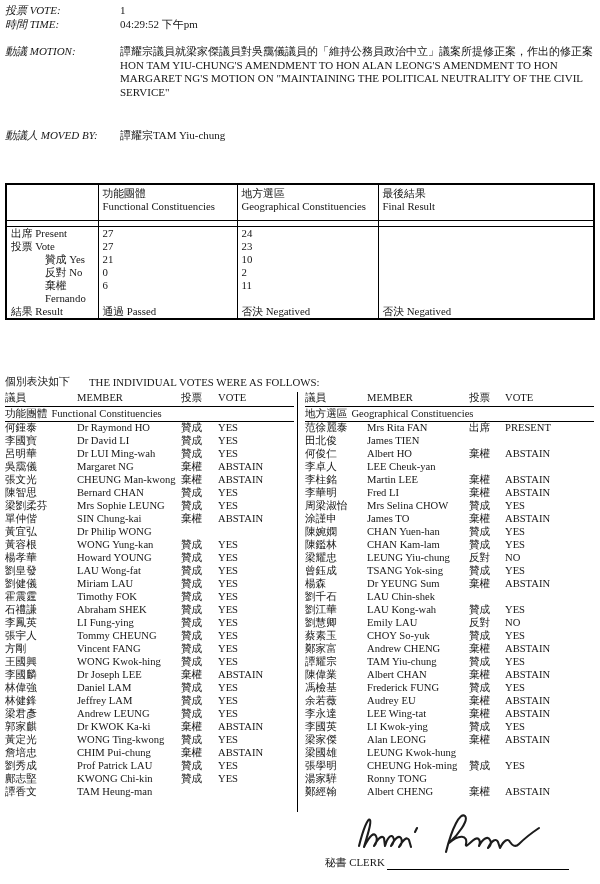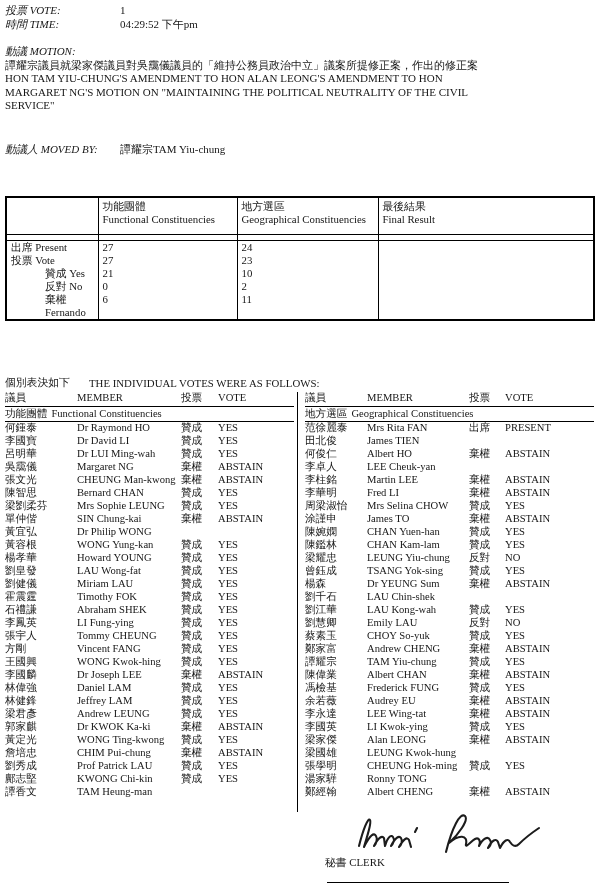--- a/index.html
+++ b/index.html
@@ -8,21 +8,21 @@
     width:600px; height:884px; position:relative; overflow:hidden;
     color:#161616; font-family:"Liberation Serif","DejaVu Serif",serif;
     font-size:11px; line-height:13.5px;
   }
   .page { padding:4px 6px 0 5px; }
 
   
   .kv { display:flex; }
   .kv .k { width:115px; flex:none;font-style:italic; }
   .kv .v { flex:1; }
-  .motion-row { margin-top:14px;flex-direction:column; }
+  .motion-row { margin-top:14px; }
   .motion-row .v { max-width:478px; }
   .movedby-row { margin-top:30px;justify-content:center; }
 
   
   table.summary {
     border-collapse:collapse; width:588px; margin-top:40px;
     table-layout:fixed; font-size:10.8px; line-height:13px;
     border:2px solid #000;
   }
   table.summary td { vertical-align:top; padding:0 0 0 4px; }
@@ -48,21 +48,21 @@
   }
   .half.left .vrow, .half.left .vhead { grid-template-columns:72px 104px 37px auto; }
   .half.right .vrow, .half.right .vhead { grid-template-columns:62px 102px 36px auto; }
   .vhead { height:15px; border-bottom:1.4px solid #000; }
   .vsub { height:15px; line-height:13.5px; border-bottom:1.4px solid #000;
           white-space:nowrap; overflow:hidden; }
   .vsub .gap { display:inline-block; width:4px; }
 
   
   .clerk-line { position:absolute; left:325px; top:856px; font-size:10.8px;
-                display:flex; align-items:flex-start;flex-direction:column; }
+                display:flex; align-items:flex-end; }
   .sig-underline { width:182px; height:13px; border-bottom:1.8px solid #000;
                    margin-left:2px; }
   .sig-svg { position:absolute; left:352px; top:804px; }
 </style>
 </head>
 <body>
 
 <div class="page">
 
   <div class="kv">
@@ -147,20 +147,26 @@
           <td></td>
         </tr>
 
         <tr class="sum-row">
           <td>棄權 Fernando</td>
           <td>6</td>
           <td>11</td>
           <td></td>
         </tr>
 
+        <tr class="sum-row">
+          <td>結果 Result</td>
+          <td>通過 Passed</td>
+          <td>否決 Negatived</td>
+          <td>否決 Negatived</td>
+        </tr>
       </tbody>
   </table>
 
   <div class="votes-heading">
     <span class="vh-zh">個別表決如下</span>
     <span>THE INDIVIDUAL VOTES WERE AS FOLLOWS:</span>
   </div>
 
   <div class="votes">
 

